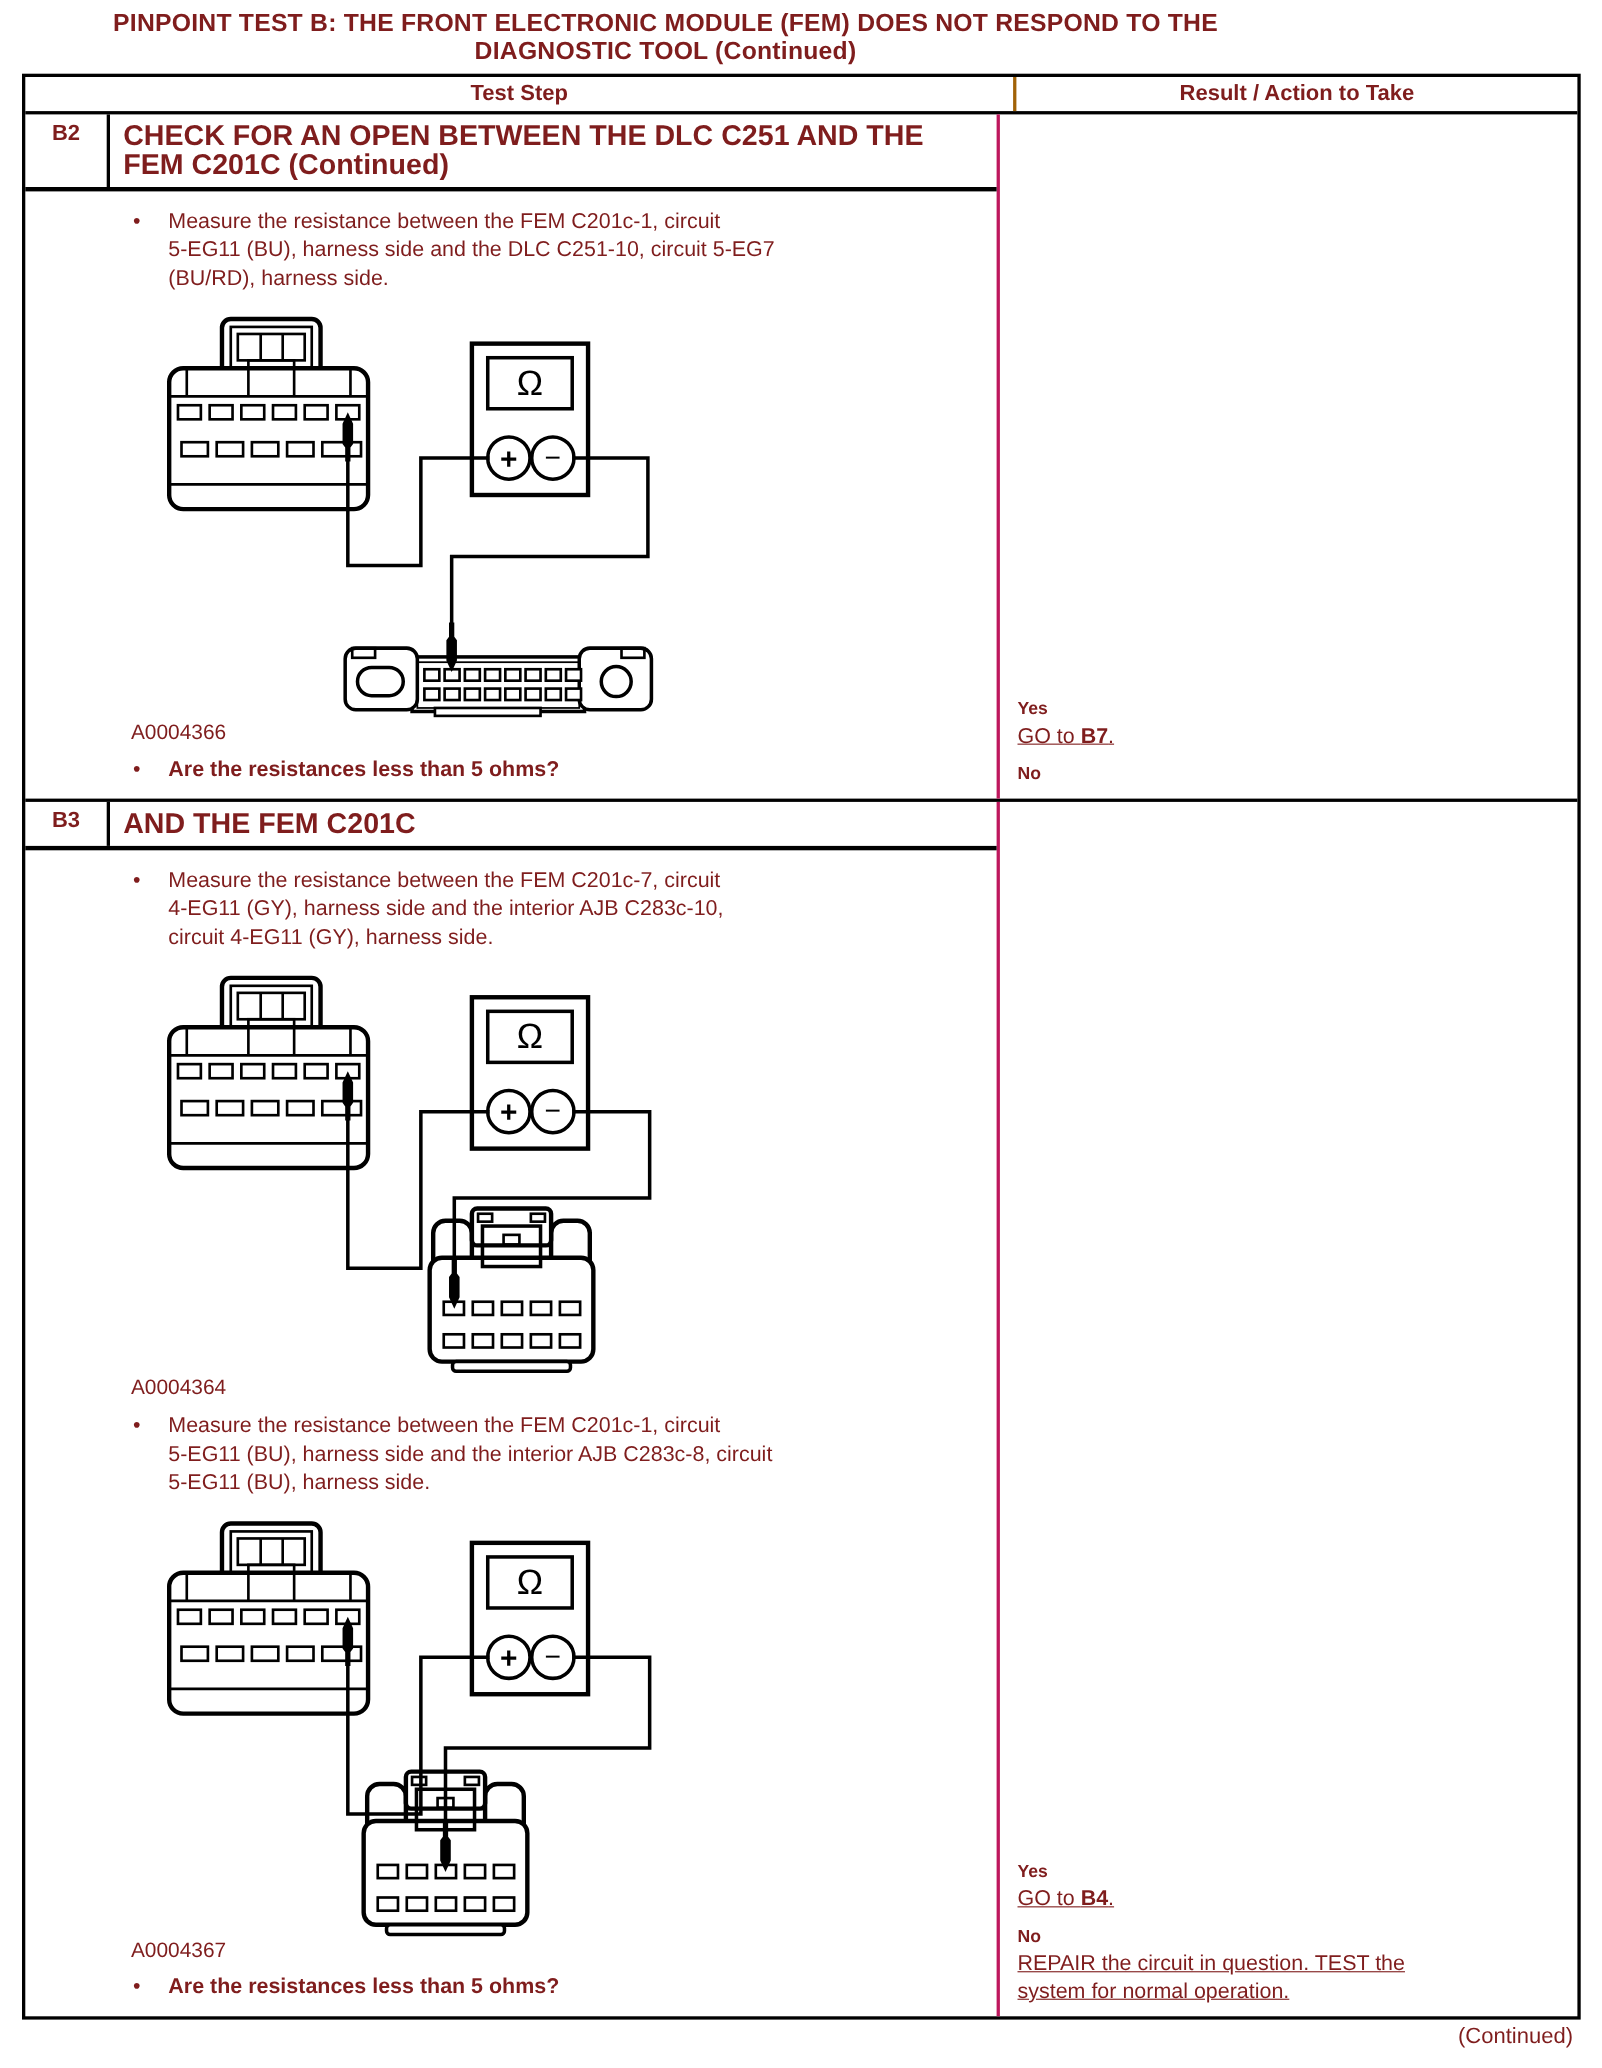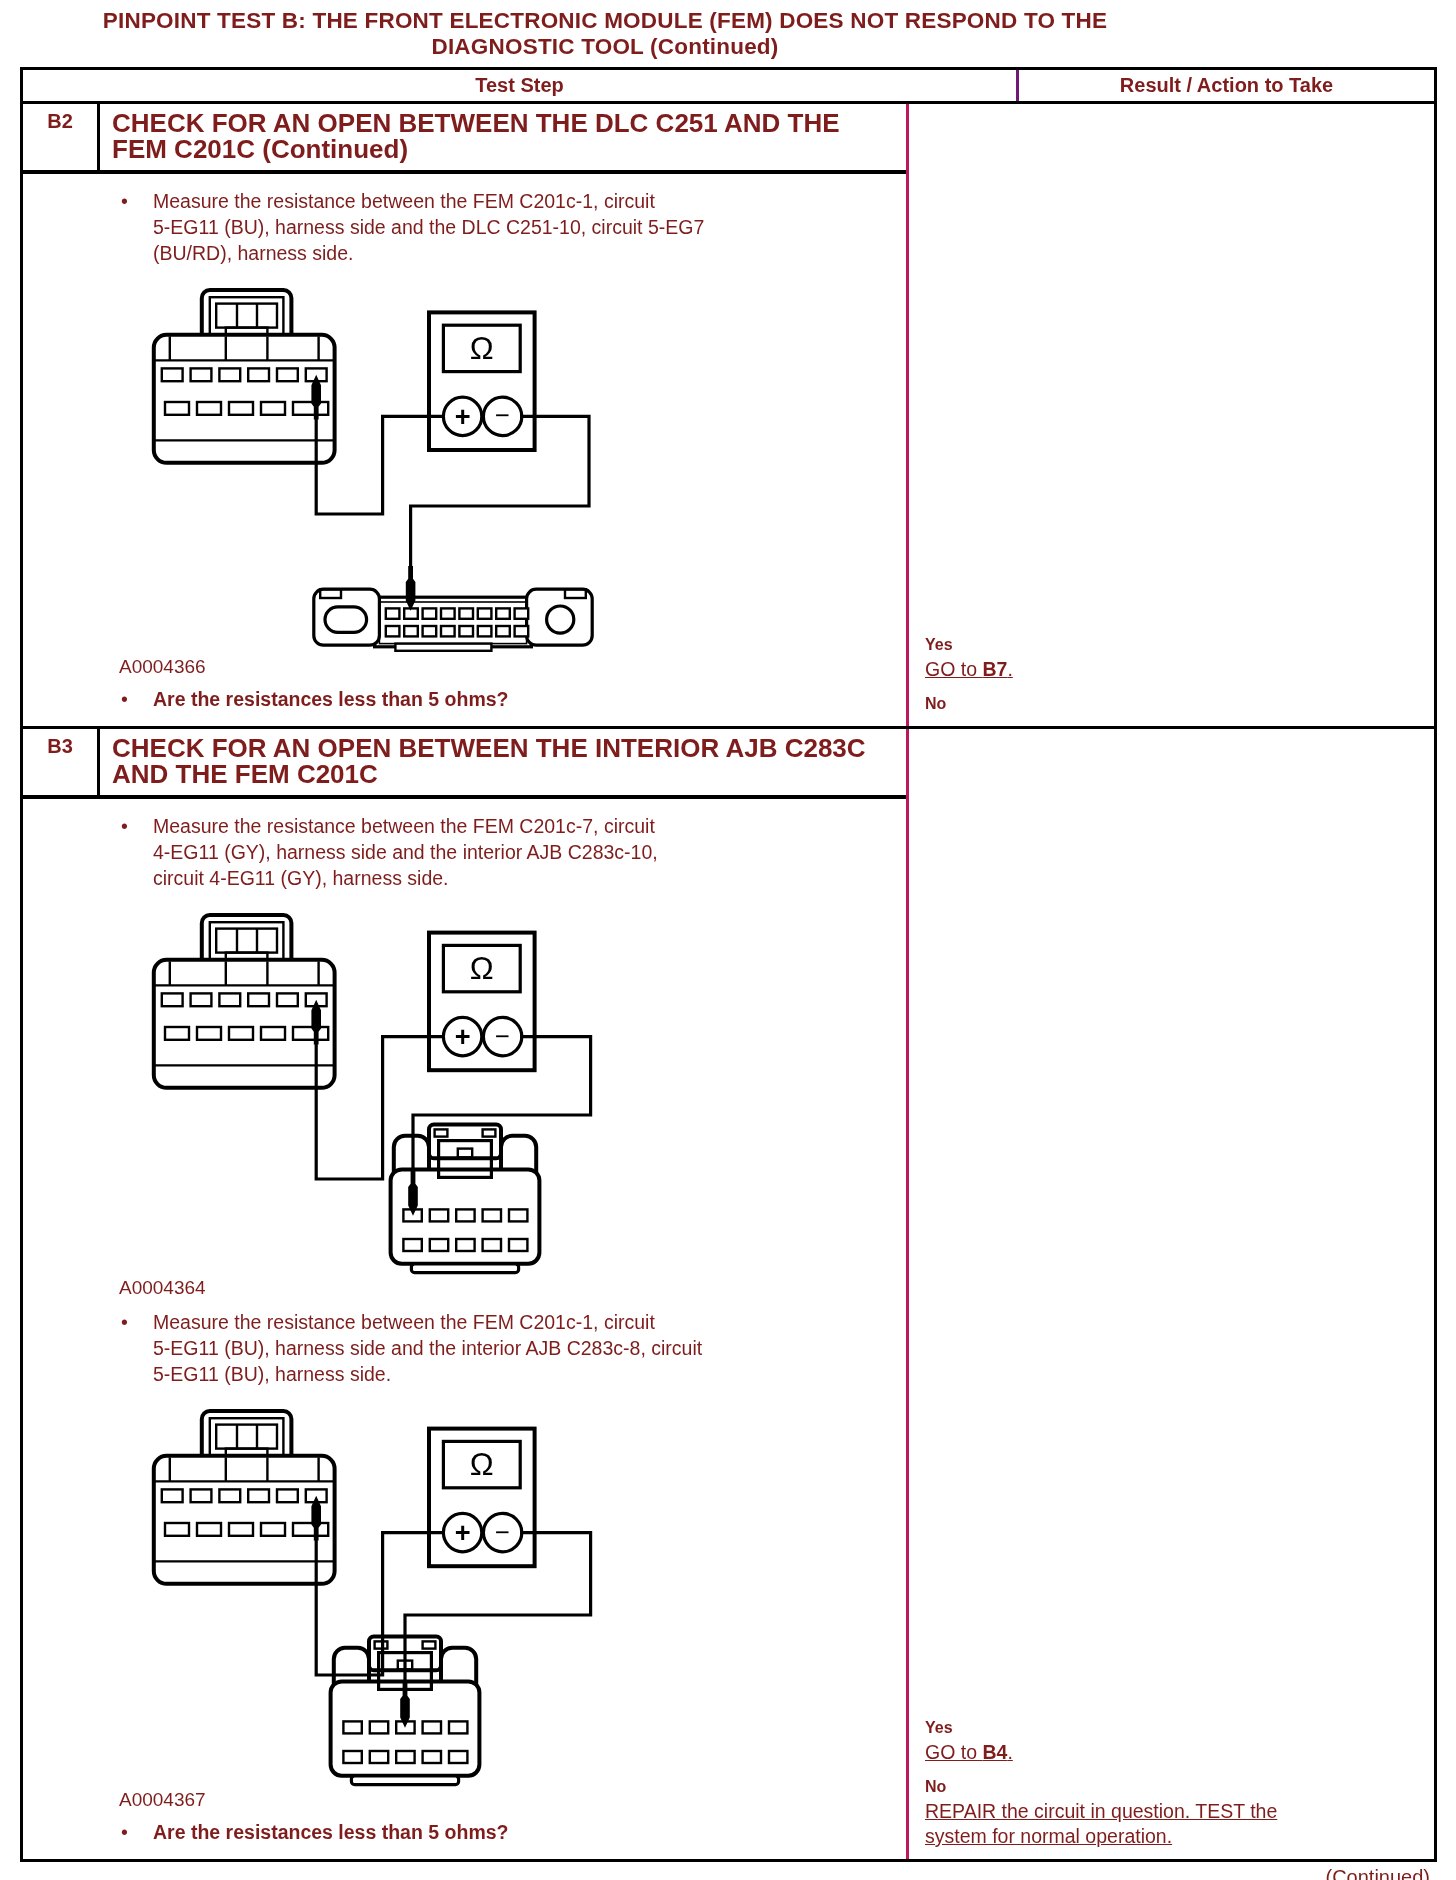--- a/index.html
+++ b/index.html
@@ -9,21 +9,21 @@
   }
   .doc-title {
     width:1210px; padding-top:8px; text-align:center;
     font-weight:bold; font-size:22.5px; line-height:26px; letter-spacing:0.2px;
   }
   .doc-table {
     margin:7px 0 0 20px; width:1411px; border:3px solid #000;
   }
   .thead { display:flex; }
   .th { font-weight:bold; font-size:20px; text-align:center; padding:4px 0 4px; }
-  .th.left { width:996px; border-right:3px solid #701a75; box-sizing:border-box; }
+  .th.left { width:901px; border-right:3px solid #a16207; box-sizing:border-box; }
   .th.right { flex:1; }
   .trow { display:flex; border-top:3px solid #000; }
   .step-col { width:886px; border-right:3px solid #be185d; box-sizing:border-box; }
   .band { display:flex; border-bottom:4px solid #000; }
   .step-id {
     width:74px; border-right:3px solid #000; box-sizing:content-box;
     font-weight:bold; font-size:20px; text-align:center; padding-top:6px;
   }
   .step-title { flex:1; font-weight:bold; font-size:26px; line-height:26px; padding:6px 10px 8px 12px; }
   .step-body { padding:12px 0 4px 0; }
@@ -205,21 +205,20 @@
           <div class="ans">No</div>
         </div>
       </div>
     </div>
 
     <div class="trow">
       <div class="step-col">
         <div class="band">
           <div class="step-id">B3</div>
           <div class="step-title">
-            <span class="tline">CHECK FOR AN OPEN BETWEEN THE INTERIOR AJB C283C</span>
             <span class="tline">AND THE FEM C201C</span>
           </div>
         </div>
         <div class="step-body">
           <div class="bullet">
             <span class="dot">•</span>
             <span class="btext">
               <span class="tline">Measure the resistance between the FEM C201c-7, circuit</span>
               <span class="tline">4-EG11 (GY), harness side and the interior AJB C283c-10,</span>
               <span class="tline">circuit 4-EG11 (GY), harness side.</span>

